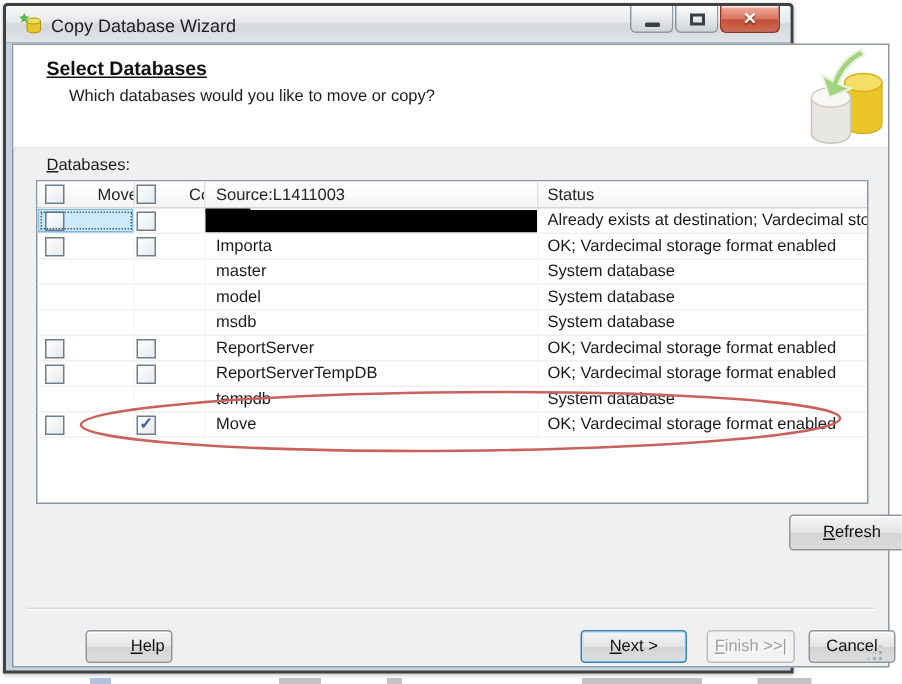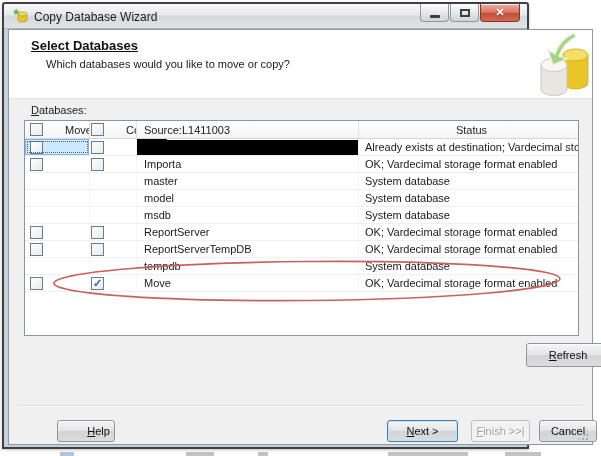--- a/index.html
+++ b/index.html
@@ -70,21 +70,21 @@
     border-bottom:1px solid #d6d6d6;
   }
   .th {
     display:flex; align-items:center; gap:22px;
     border-right:1px solid #e2e2e2; color:#222;
     overflow:hidden; white-space:nowrap;
   }
   .th-move { width:65px; padding-left:5px; }
   .th-copy { width:47px; padding-left:1px; }
   .th-source { width:222px; padding-left:7px; }
-  .th-status { flex:1; padding-left:6px; border-right:none;justify-content:center; }
+  .th-status { flex:1; padding-left:6px; border-right:none; }
 
   .trow { display:flex; height:17px; border-bottom:1px solid #f0f0f0; }
   .trow > div { display:flex; align-items:center; overflow:hidden; white-space:nowrap; }
   .c-move { width:65px; padding-left:5px; border-right:1px solid #f6f6f6; }
   .c-copy { width:47px; padding-left:1px; border-right:1px solid #f6f6f6; }
   .c-name { width:222px; padding-left:7px; border-right:1px solid #f6f6f6; position:relative; }
   .c-status { flex:1; padding-left:6px; text-overflow:ellipsis; }
 
   .cb {
     width:13px; height:13px; flex:none;

